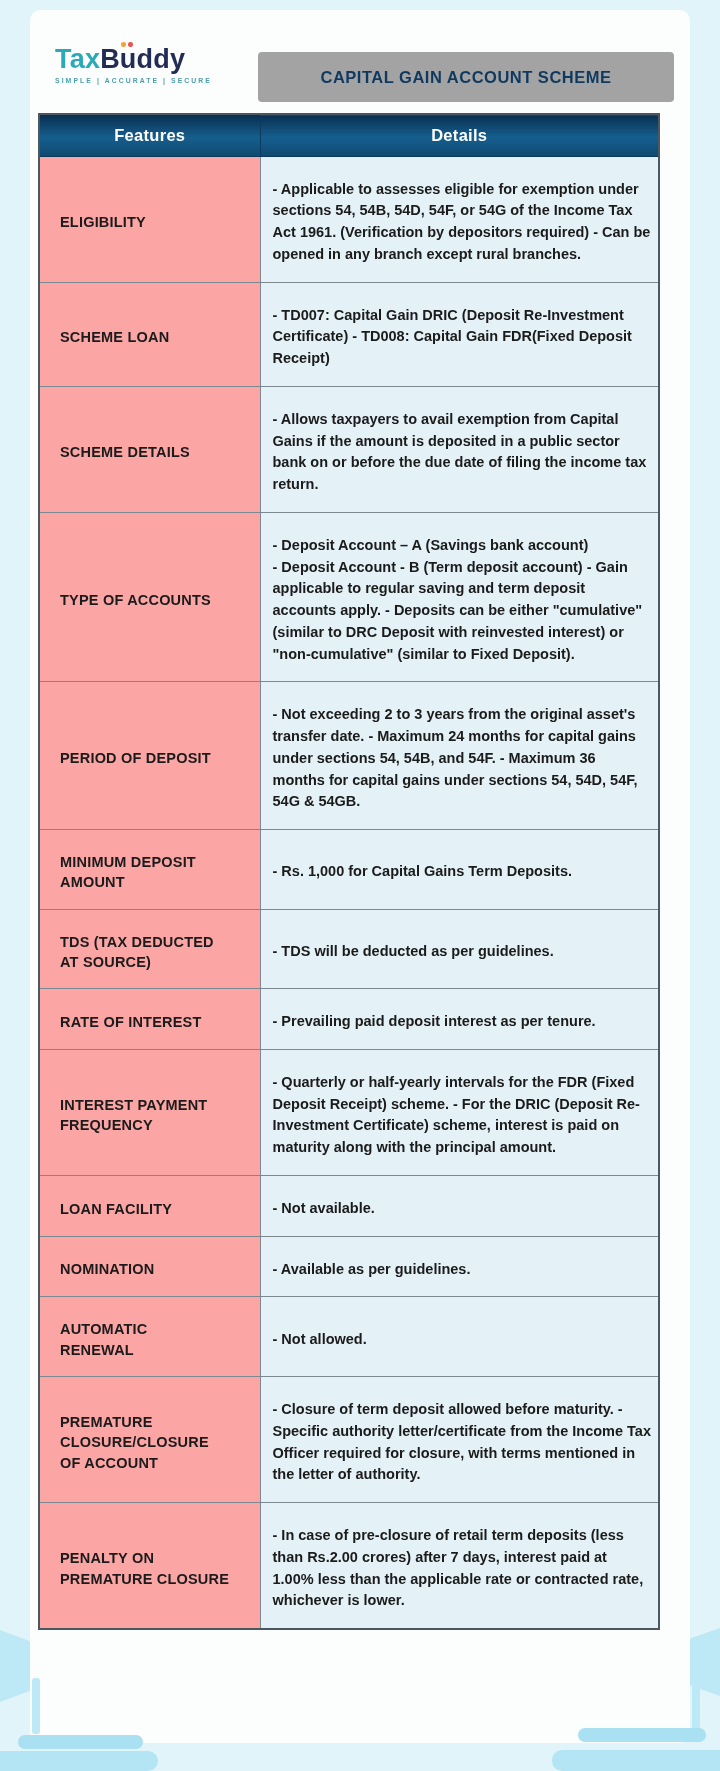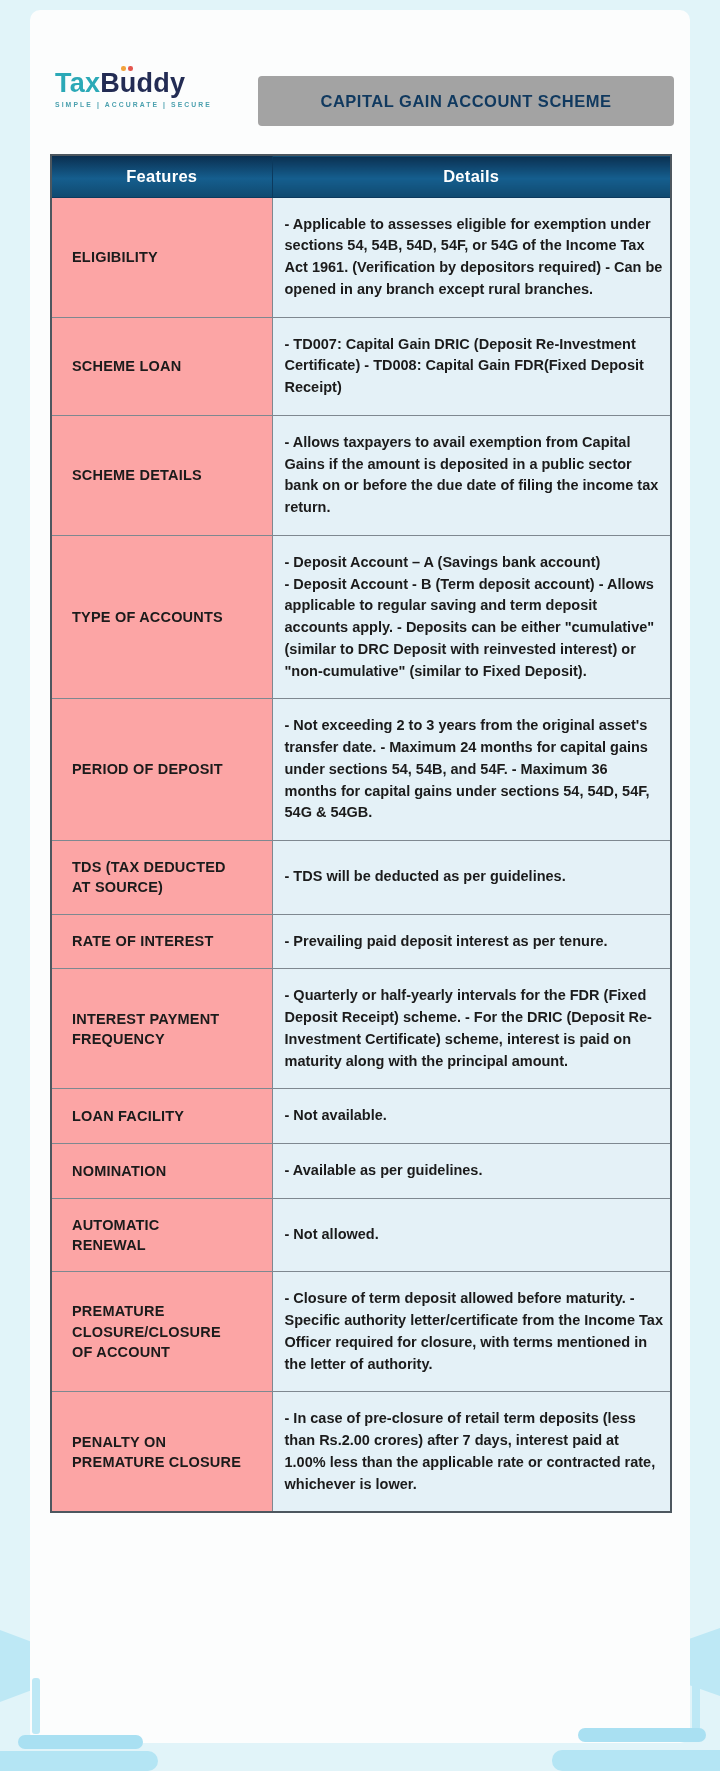--- a/index.html
+++ b/index.html
@@ -13,58 +13,58 @@
     font-family: "Liberation Sans", "DejaVu Sans", sans-serif;
   }
   .card {
     position: absolute;
     left: 30px; right: 30px; top: 10px; bottom: 28px;
     background: #fcfdfd;
     border-radius: 10px;
     z-index: 1;
   }
   
-  .hdr { position: relative; height: 120px; margin-top: 24px; }
+  .hdr { position: relative; height: 103px; }
   .logo { position: absolute; left: 25px; top: 36px; }
   .logo-line { font-size: 27px; font-weight: 800; letter-spacing: 0.2px; line-height: 1; }
   .logo-tax { color: #2ba9b7; }
   .logo-navy { color: #232c54; }
   .u-wrap { position: relative; display: inline-block; }
   .u-dot { position: absolute; width: 4.5px; height: 4.5px; border-radius: 50%; top: -4px; }
   .u-dot1 { left: 1.5px;  background: #f2a33c; }
   .u-dot2 { left: 8.5px; background: #e4564e; }
   .logo-tagline { margin-top: 4px; font-size: 6.8px; font-weight: 700; letter-spacing: 2.1px; color: #4aa0ae; }
   .title-box {
     position: absolute; left: 228px; top: 42px; width: 416px; height: 50px;
     background: #a3a3a3; border-radius: 4px;
     display: flex; align-items: center; justify-content: center;
   }
   .title-box span { font-size: 16.5px; font-weight: 800; letter-spacing: 0.5px; color: #10395f; }
   
   table.cgas {
-    margin-left: 20px;
+    margin-left: 8px;
     width: 620px;
     border-collapse: collapse;
     border: 2px solid #4d575f;
     table-layout: fixed;
   }
   col.c-feature { width: 221px; }
   col.c-details { width: 399px; }
   thead th {
     height: 42px;
     background: linear-gradient(180deg, #0a2f50 0%, #155e8e 55%, #104a70 100%);
     color: #ffffff;
     font-size: 16.5px; font-weight: 700; letter-spacing: 0.3px;
     border: 1px solid #0c3a5e;
     text-align: center;
   }
   tbody td {
     border: 1px solid #7e8890;
     vertical-align: middle;
-    padding: 16px 6px 16px 12px;
+    padding: 22px 6px 16px 12px;
     font-size: 14.5px;
     color: #1b1b1b;
     white-space: pre-line;
   }
   td.feature-cell {
     background: #fca5a5;
     font-weight: 700;
     line-height: 1.4;
     letter-spacing: 0.2px;
     padding-left: 20px;
@@ -142,28 +142,33 @@
   </tr>
 
   <tr>
     <td class="feature-cell">SCHEME DETAILS</td>
     <td class="details-cell">- Allows taxpayers to avail exemption from Capital Gains if the amount is deposited in a public sector bank on or before the due date of filing the income tax return.</td>
   </tr>
 
   <tr>
     <td class="feature-cell">TYPE OF ACCOUNTS</td>
     <td class="details-cell">- Deposit Account – A (Savings bank account)
-- Deposit Account - B (Term deposit account) - Allows applicable to regular saving and term deposit accounts apply. - Deposits can be either "cumulative" (similar to DRC Deposit with reinvested interest) or "non-cumulative" (similar to Fixed Deposit).</td>
+- Deposit Account - B (Term deposit account) - Gain applicable to regular saving and term deposit accounts apply. - Deposits can be either "cumulative" (similar to DRC Deposit with reinvested interest) or "non-cumulative" (similar to Fixed Deposit).</td>
   </tr>
 
   <tr>
     <td class="feature-cell">PERIOD OF DEPOSIT</td>
     <td class="details-cell">- Not exceeding 2 to 3 years from the original asset's transfer date. - Maximum 24 months for capital gains under sections 54, 54B, and 54F. - Maximum 36 months for capital gains under sections 54, 54D, 54F, 54G &amp; 54GB.</td>
   </tr>
 
+  <tr>
+    <td class="feature-cell">MINIMUM DEPOSIT
+AMOUNT</td>
+    <td class="details-cell">- Rs. 1,000 for Capital Gains Term Deposits.</td>
+  </tr>
 
 
   <tr>
     <td class="feature-cell">TDS (TAX DEDUCTED
 AT SOURCE)</td>
     <td class="details-cell">- TDS will be deducted as per guidelines.</td>
   </tr>
 
   <tr>
     <td class="feature-cell">RATE OF INTEREST</td>

